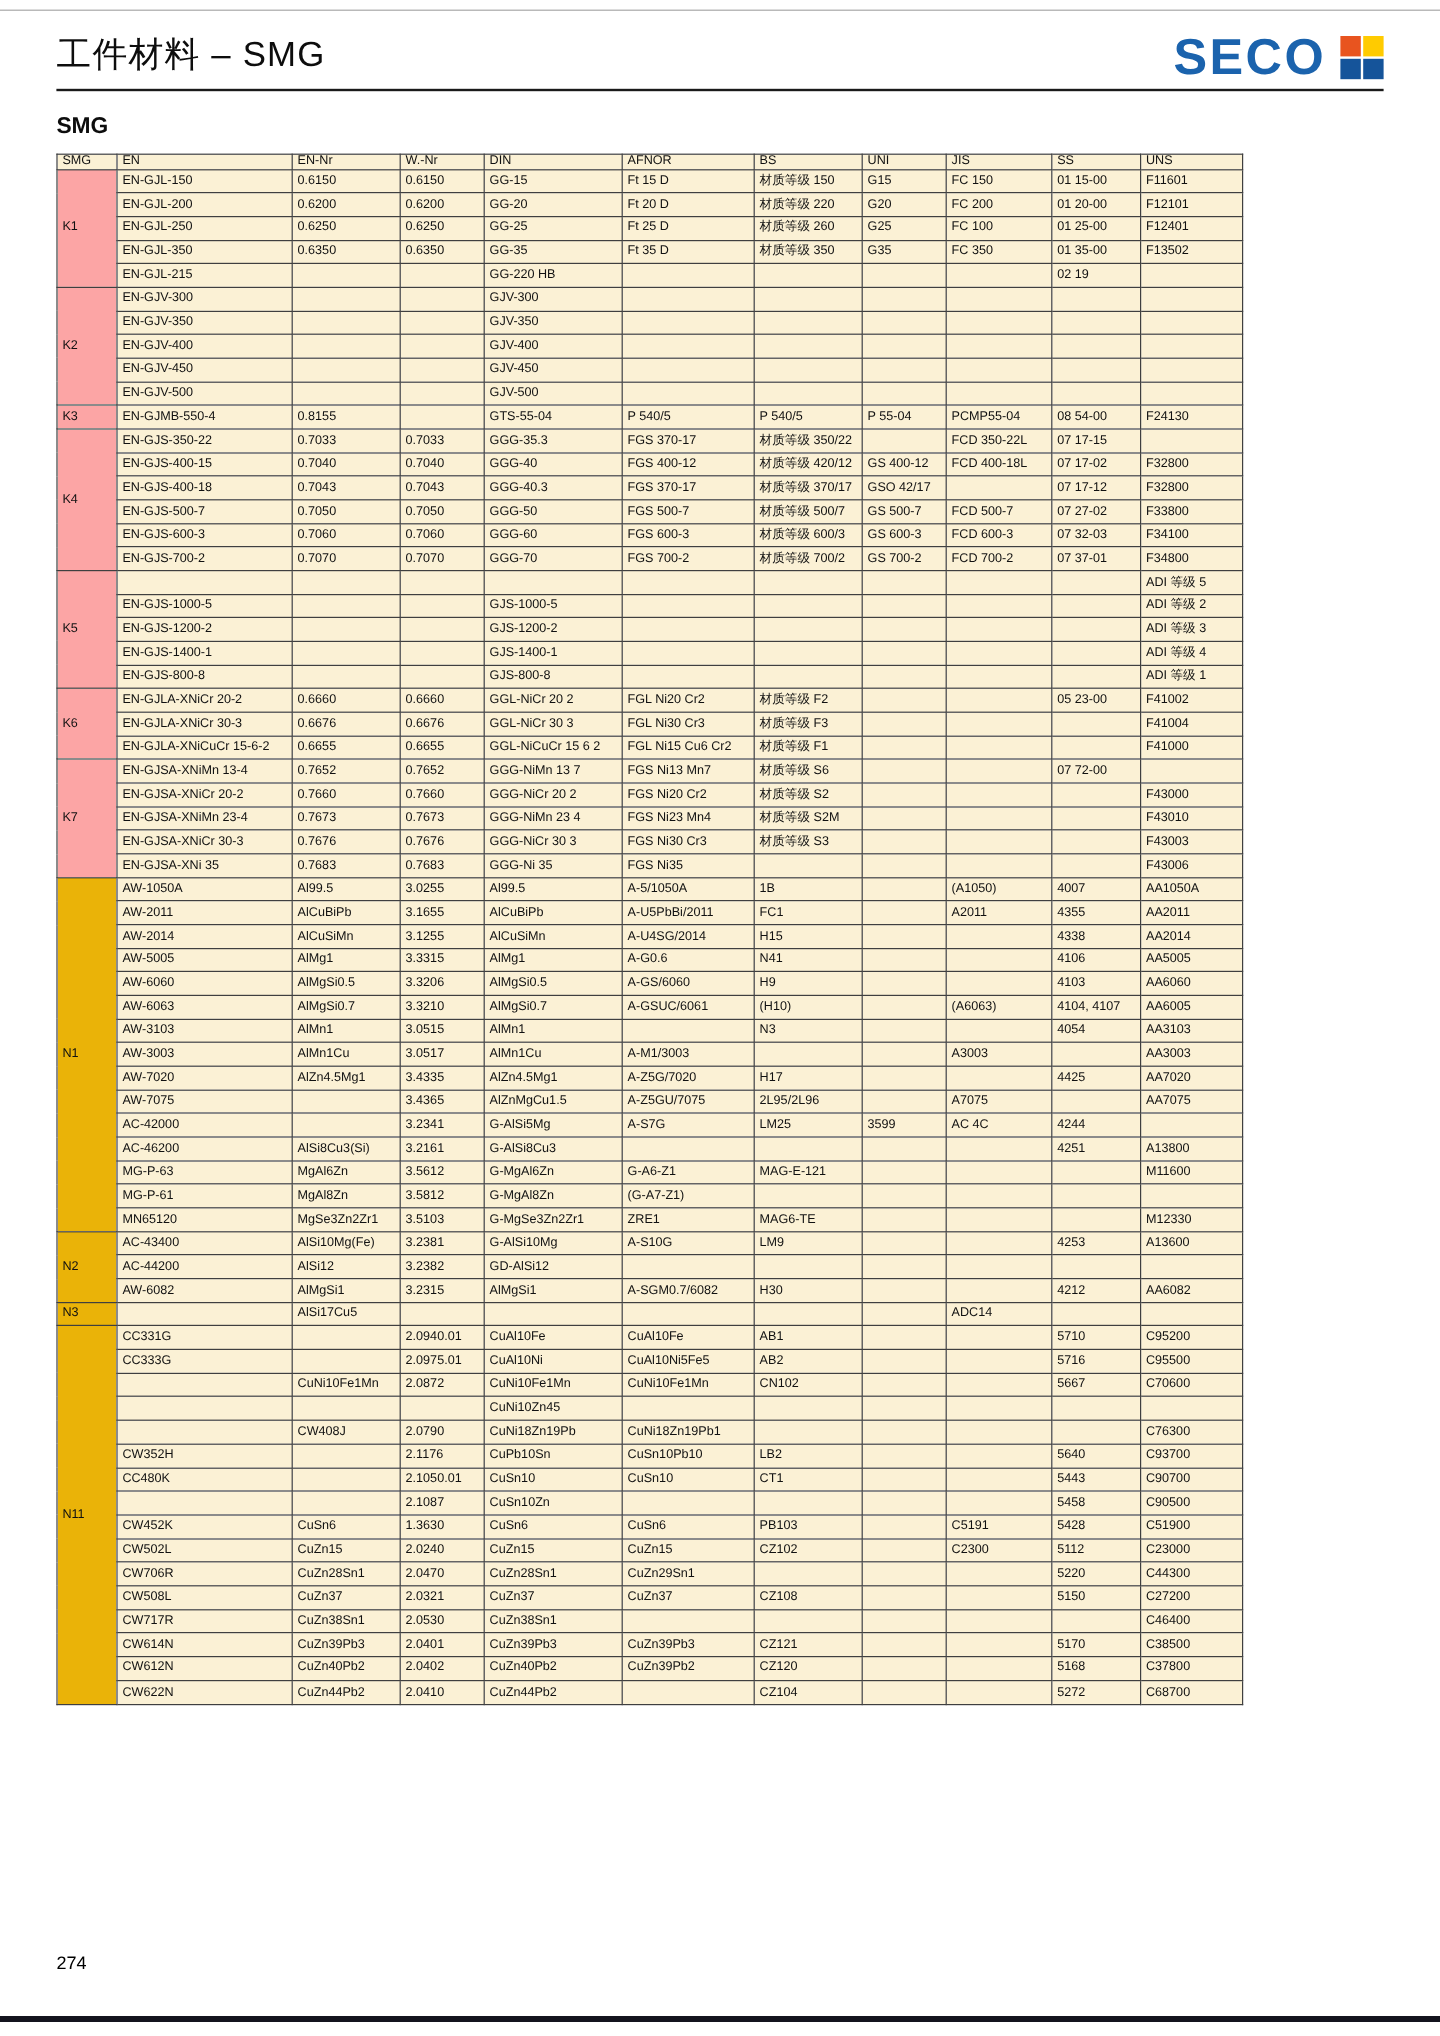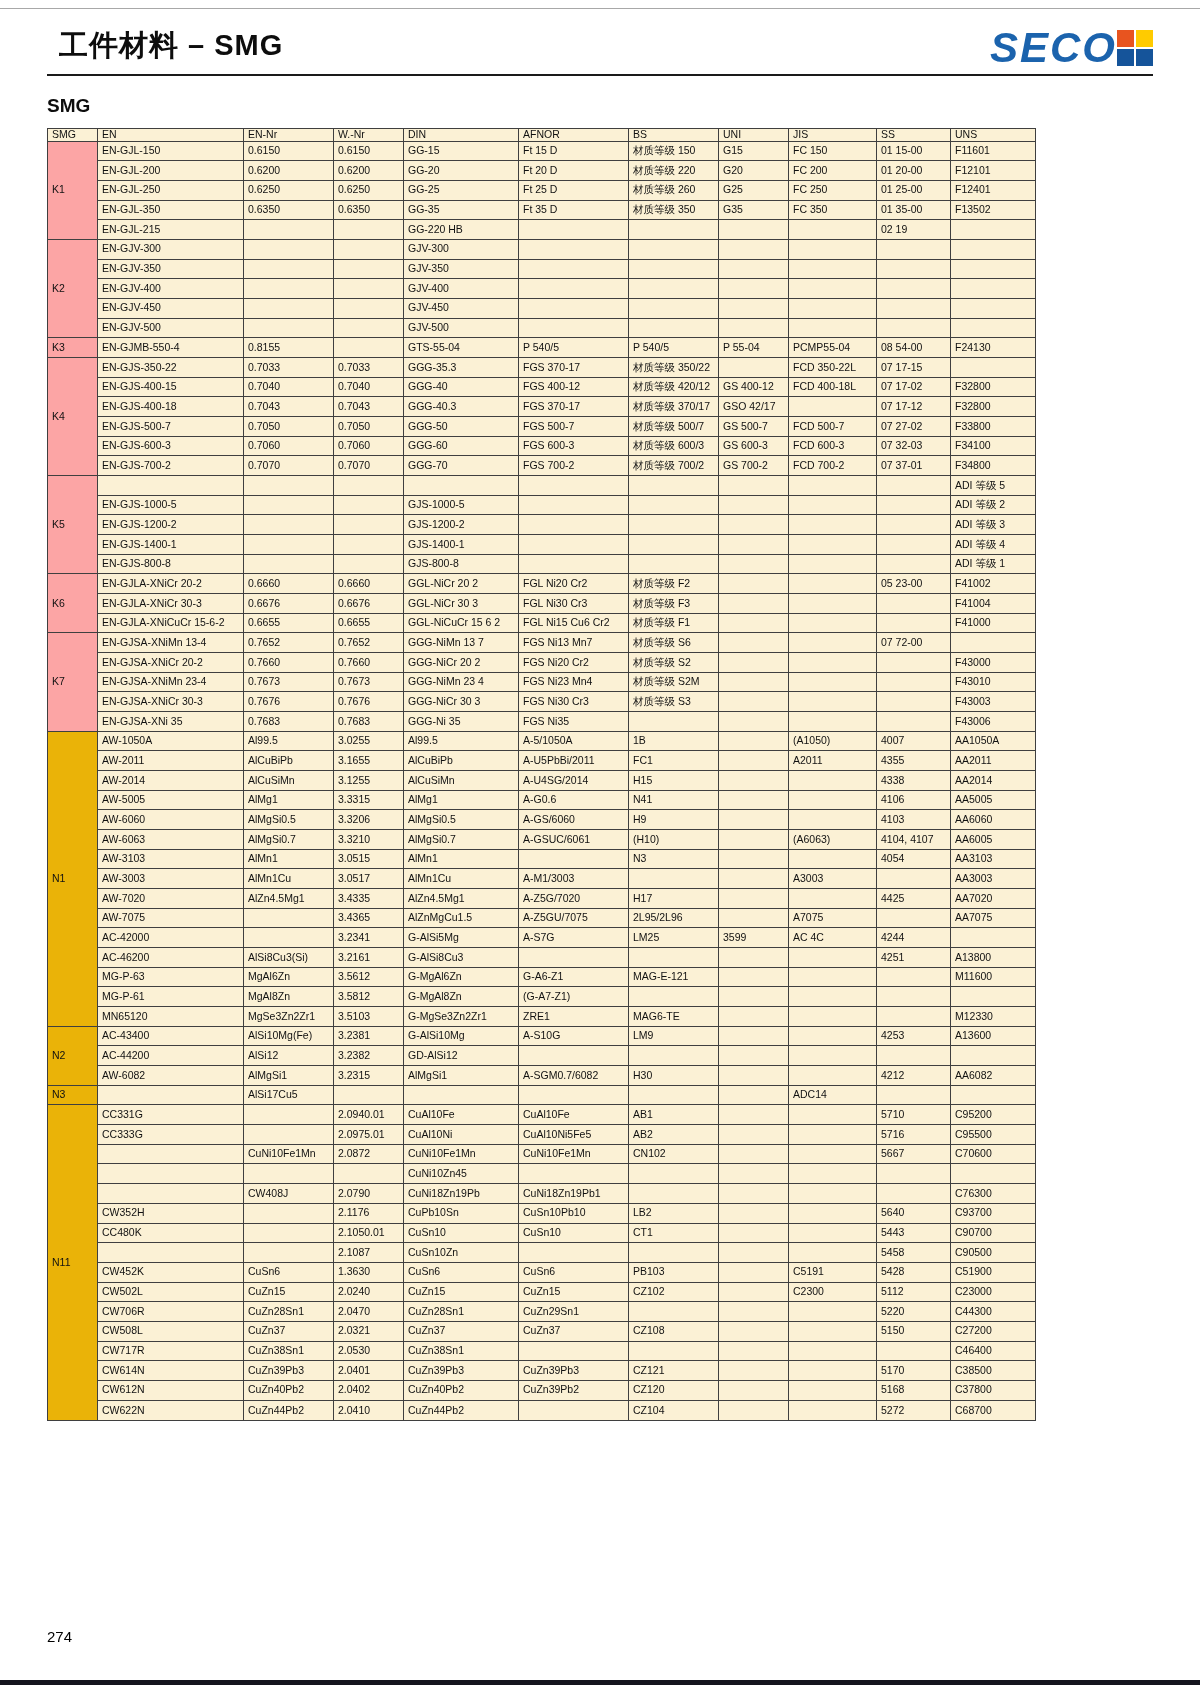--- a/index.html
+++ b/index.html
@@ -14,23 +14,23 @@
   .top-rule {
     position: absolute; top: 8px; left: 0; width: 1200px; height: 1px;
     background: #a8a8a8;
   }
   .page { padding: 0 47px; }
   .header-row {
     padding-top: 26px;
     display: flex; justify-content: space-between; align-items: flex-end;
   }
   .page-title {
-    font-size: 29px; font-weight: bold; letter-spacing: 1px; color: #0d0d0d; margin-left: 12px;
+    font-size: 29px; font-weight: normal; letter-spacing: 1px; color: #0d0d0d;
   }
-  .logo { display: flex; align-items: flex-end; gap: 0; font-style: italic; }
+  .logo { display: flex; align-items: flex-end; gap: 12px; }
   .logo-text {
     font-size: 42px; font-weight: bold; line-height: 0.85;
     letter-spacing: 2px; color: #1b63ad;
   }
   .logo-mark {
     width: 36px; height: 36px;
     display: grid; grid-template-columns: 1fr 1fr; grid-template-rows: 1fr 1fr;
     gap: 2px;
   }
   .logo-mark .lm { display: block; }
@@ -144,21 +144,21 @@
           <td class="cell">F12101</td>
         </tr>
         <tr>
           <td class="cell">EN-GJL-250</td>
           <td class="cell">0.6250</td>
           <td class="cell">0.6250</td>
           <td class="cell">GG-25</td>
           <td class="cell">Ft 25 D</td>
           <td class="cell">材质等级 260</td>
           <td class="cell">G25</td>
-          <td class="cell">FC 250</td>
+          <td class="cell">FC 100</td>
           <td class="cell">01 25-00</td>
           <td class="cell">F12401</td>
         </tr>
         <tr>
           <td class="cell">EN-GJL-350</td>
           <td class="cell">0.6350</td>
           <td class="cell">0.6350</td>
           <td class="cell">GG-35</td>
           <td class="cell">Ft 35 D</td>
           <td class="cell">材质等级 350</td>

